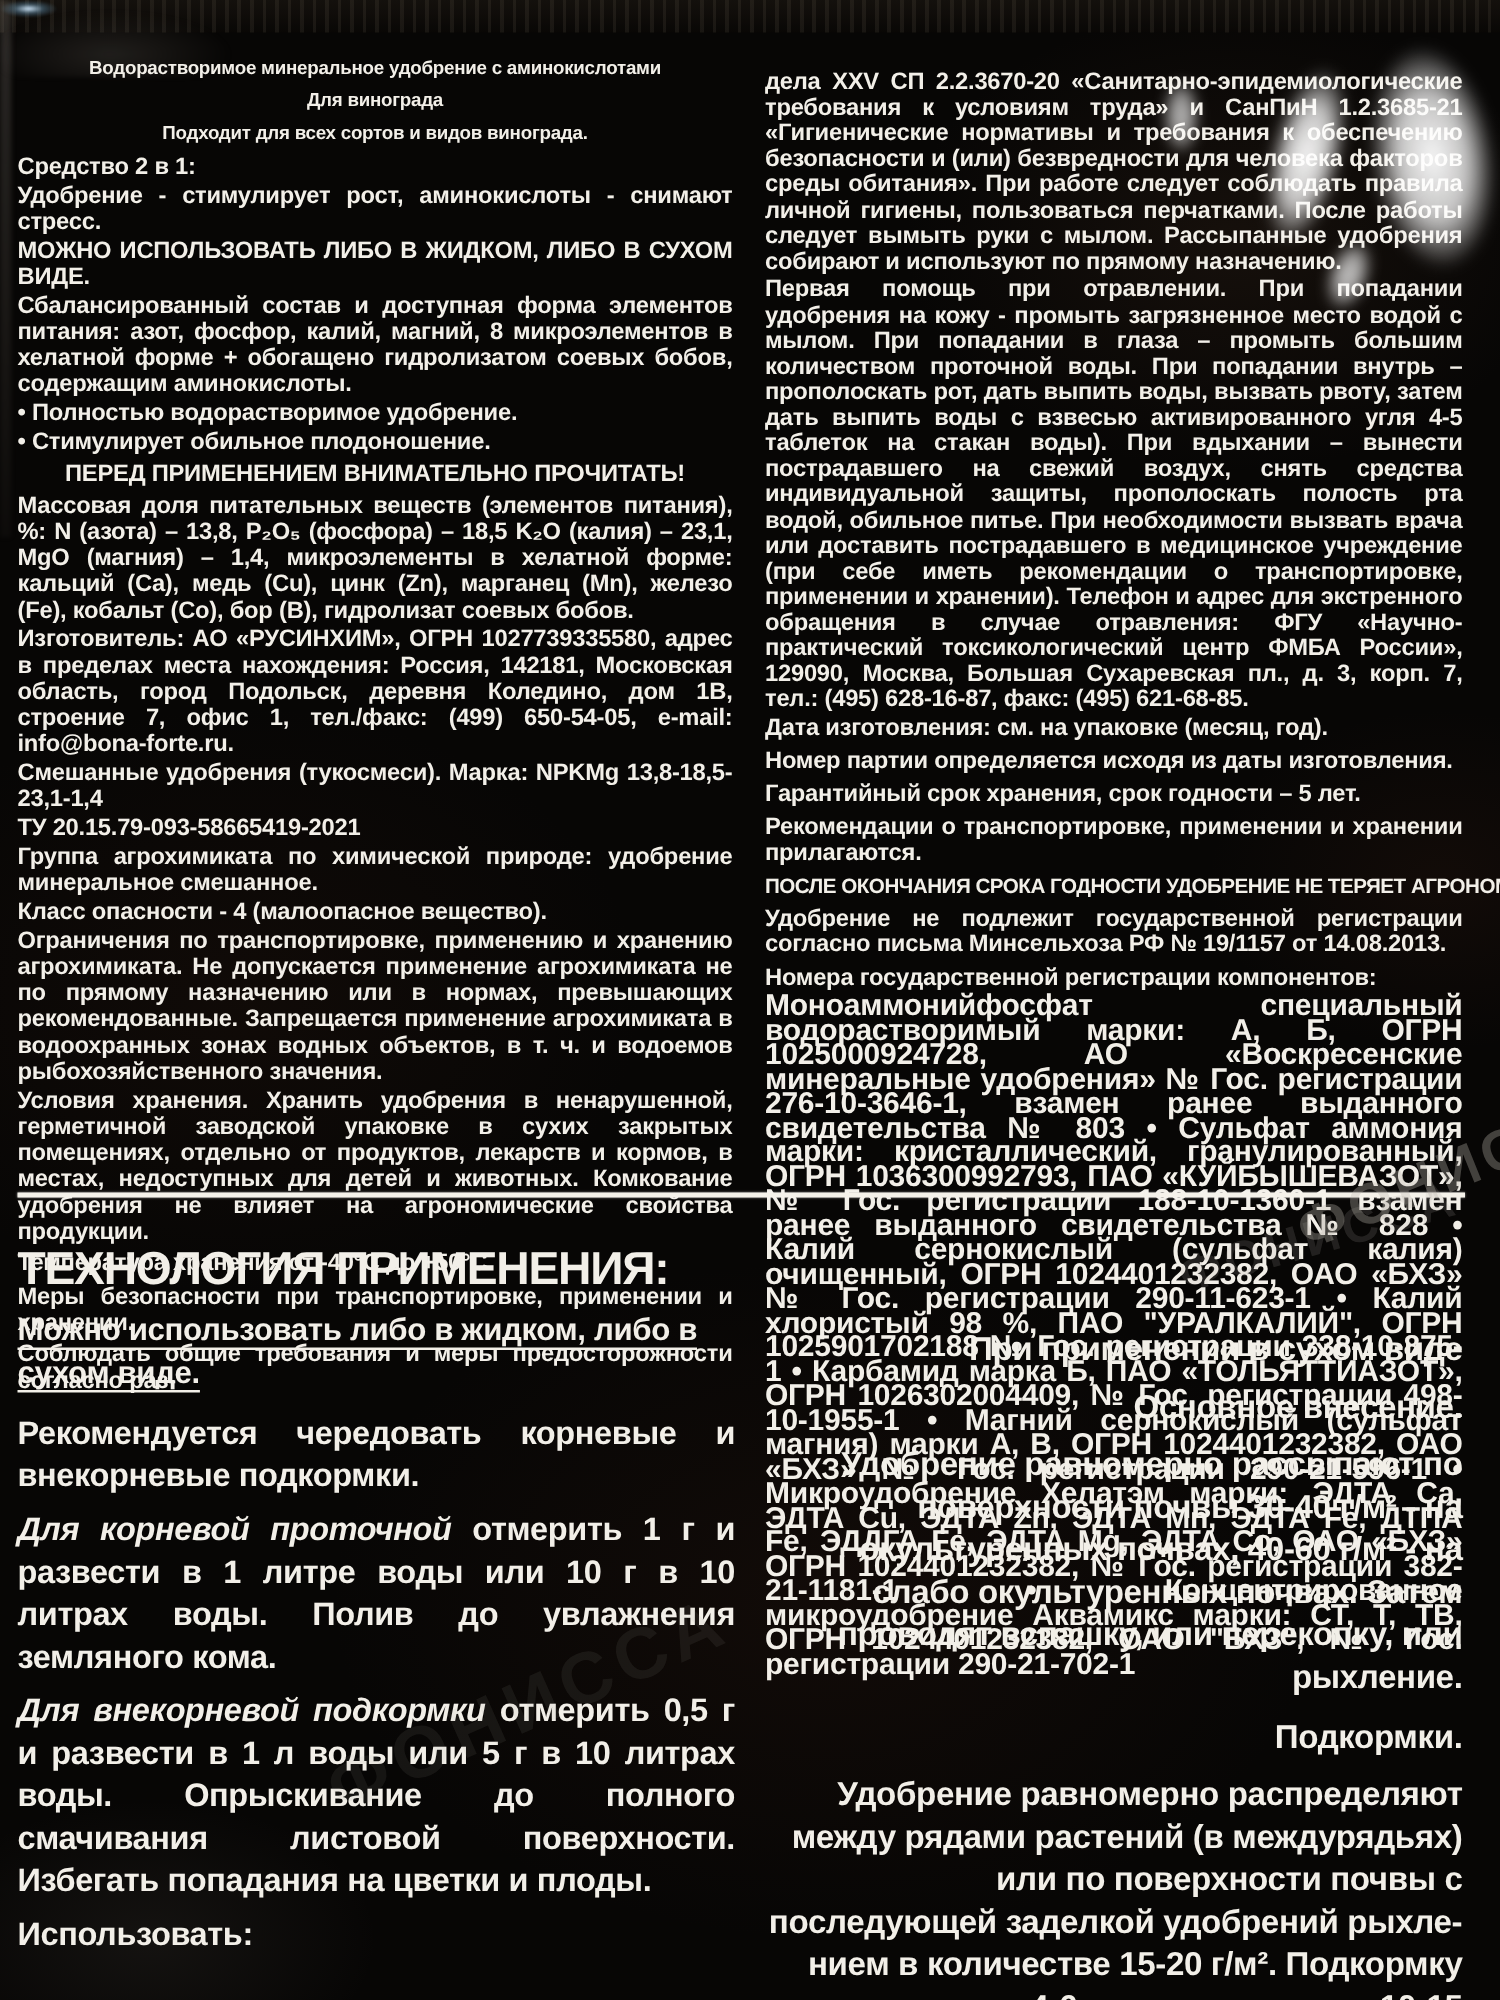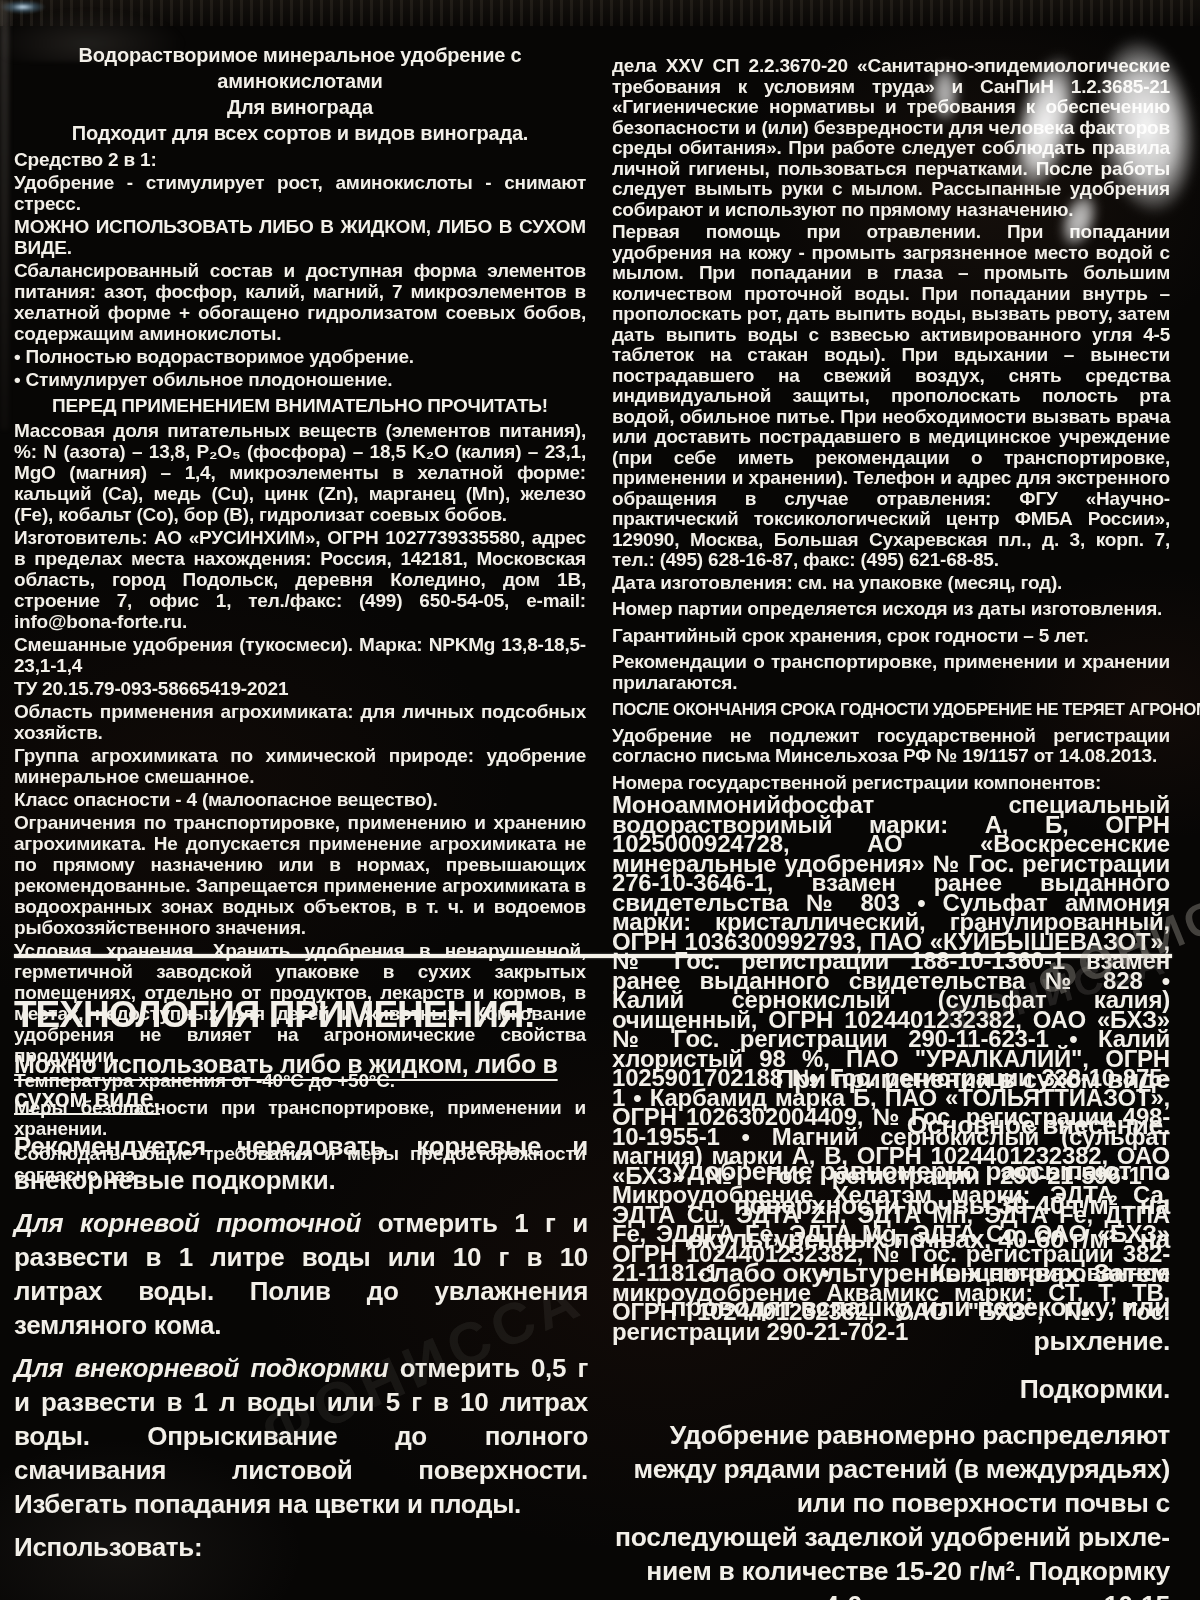--- a/index.html
+++ b/index.html
@@ -21,21 +21,21 @@
   .edge-light{position:absolute;left:0;top:1090;width:9px;height:430px;
     background:linear-gradient(180deg, rgba(170,160,150,.22), rgba(120,110,100,.06));filter:blur(2px);}
   .corner-patch{position:absolute;left:600;top:1538;width:220px;height:62px;
     background:radial-gradient(140px 50px at 40% 70%, rgba(150,140,130,.18), transparent 70%);filter:blur(2px);}
   .glint{position:absolute;left:1128;top:1586;width:46px;height:14px;border-radius:50%;
     background:radial-gradient(closest-side, rgba(210,235,255,.95), rgba(120,180,220,.35), transparent);filter:blur(1px);}
 
   .col{position:absolute;}
   .tcol{font-size:19px; line-height:21px; text-align:justify;}
   .tcol p{margin:0 0 2px 0;}
-  .hdr{text-align:center; font-size:20px; line-height:26px; margin:0 0 3px 0;}
+  .hdr{text-align:center; font-size:15px; line-height:26px; margin:0 0 3px 0;}
   .hdr .l1{display:block;}
   .ctr{text-align:center; margin:5px 0 4px 0 !important;}
   .mt4{margin-top:4px !important;}
   .mt6{margin-top:6px !important;}
   .rcol p{margin:0 0 6px 0;}
   .rcol .tight{margin-bottom:2px;}
   .caps{font-size:16.5px; letter-spacing:-0.4px; white-space:nowrap; text-align:left;}
   .small{font-size:24px; line-height:19.5px;}
   .ld{font-weight:700;}
   .ldi{font-style:italic;}
@@ -74,29 +74,28 @@
 
   <div class="col tcol" style="left:14px; top:42px; width:572px;">
     <div class="hdr">
       <span class="l1">Водорастворимое минеральное удобрение с аминокислотами</span>
       <span class="l1">Для винограда</span>
       <span class="l1">Подходит для всех сортов и видов винограда.</span>
     </div>
     <p><span class="ld">Средство 2 в 1:</span></p>
     <p><span>Удобрение - стимулирует рост, аминокислоты - снимают стресс.</span></p>
     <p><span>МОЖНО ИСПОЛЬЗОВАТЬ ЛИБО В ЖИДКОМ, ЛИБО В СУХОМ ВИДЕ.</span></p>
-    <p><span>Сбалансированный состав и доступная форма элементов питания: азот, фосфор, калий, магний, 7 микроэлементов в хелатной форме + обога­щено гидролизатом соевых бобов, содержащим аминокислоты.</span></p>
+    <p><span>Сбалансированный состав и доступная форма элементов питания: азот, фосфор, калий, магний, 8 микроэлементов в хелатной форме + обога­щено гидролизатом соевых бобов, содержащим аминокислоты.</span></p>
     <p><span>• Полностью водорастворимое удобрение.</span></p>
     <p><span>• Стимулирует обильное плодоношение.</span></p>
     <p class="ctr"><span class="ld">ПЕРЕД ПРИМЕНЕНИЕМ ВНИМАТЕЛЬНО ПРОЧИТАТЬ!</span></p>
     <p><span>Массовая доля питательных веществ (элементов питания), %: N (азота) – 13,8, P₂O₅ (фосфора) – 18,5 K₂O (калия) – 23,1, MgO (магния) – 1,4, микроэлементы в хелатной форме: кальций (Ca), медь (Cu), цинк (Zn), марганец (Mn), железо (Fe), кобальт (Co), бор (B),  гидролизат соевых бобов.</span></p>
     <p><span>Изготовитель: АО «РУСИНХИМ», ОГРН 1027739335580, адрес в пределах места нахождения: Россия, 142181, Московская область, город По­дольск, деревня Коледино, дом 1В, строение 7, офис 1, тел./факс: (499) 650-54-05, e-mail: info@bona-forte.ru.</span></p>
     <p><span>Смешанные удобрения (тукосмеси). Марка: NPKMg 13,8-18,5-23,1-1,4</span></p>
     <p><span>ТУ 20.15.79-093-58665419-2021</span></p>
-    <p><span>Область применения агрохимиката: для личных подсобных хозяйств.</span></p>
     <p><span>Группа агрохимиката по химической природе: удобрение минеральное смешанное.</span></p>
     <p><span>Класс опасности - 4 (малоопасное вещество).</span></p>
     <p><span class="ld">Ограничения по транспортировке, применению и хранению агрохимиката.</span><span> Не допускается применение агрохимиката не по прямому назначению или в нормах, превышающих рекомендованные. Запрещается примене­ние агрохимиката в водоохранных зонах водных объектов, в т. ч. и водо­емов рыбохозяйственного значения.</span></p>
     <p><span class="ld">Условия хранения.</span><span> Хранить удобрения в ненарушенной, герметичной за­водской упаковке в сухих закрытых помещениях, отдельно от продуктов, лекарств и кормов, в местах, недоступных для детей и животных. Комко­вание удобрения не влияет на агрономические свойства продукции.</span></p>
     <p class="mt4"><span>Температура хранения от -40°С до +50°С.</span></p>
     <p class="mt6"><span class="ld">Меры безопасности при транспортировке, применении и хранении.</span></p>
     <p class="mt4"><span>Соблюдать общие требования и меры предосторожности согласно раз-</span></p>
   </div>
 
   <div class="col tcol rcol" style="left:612px; top:56px; width:558px; line-height:20.5px;">

